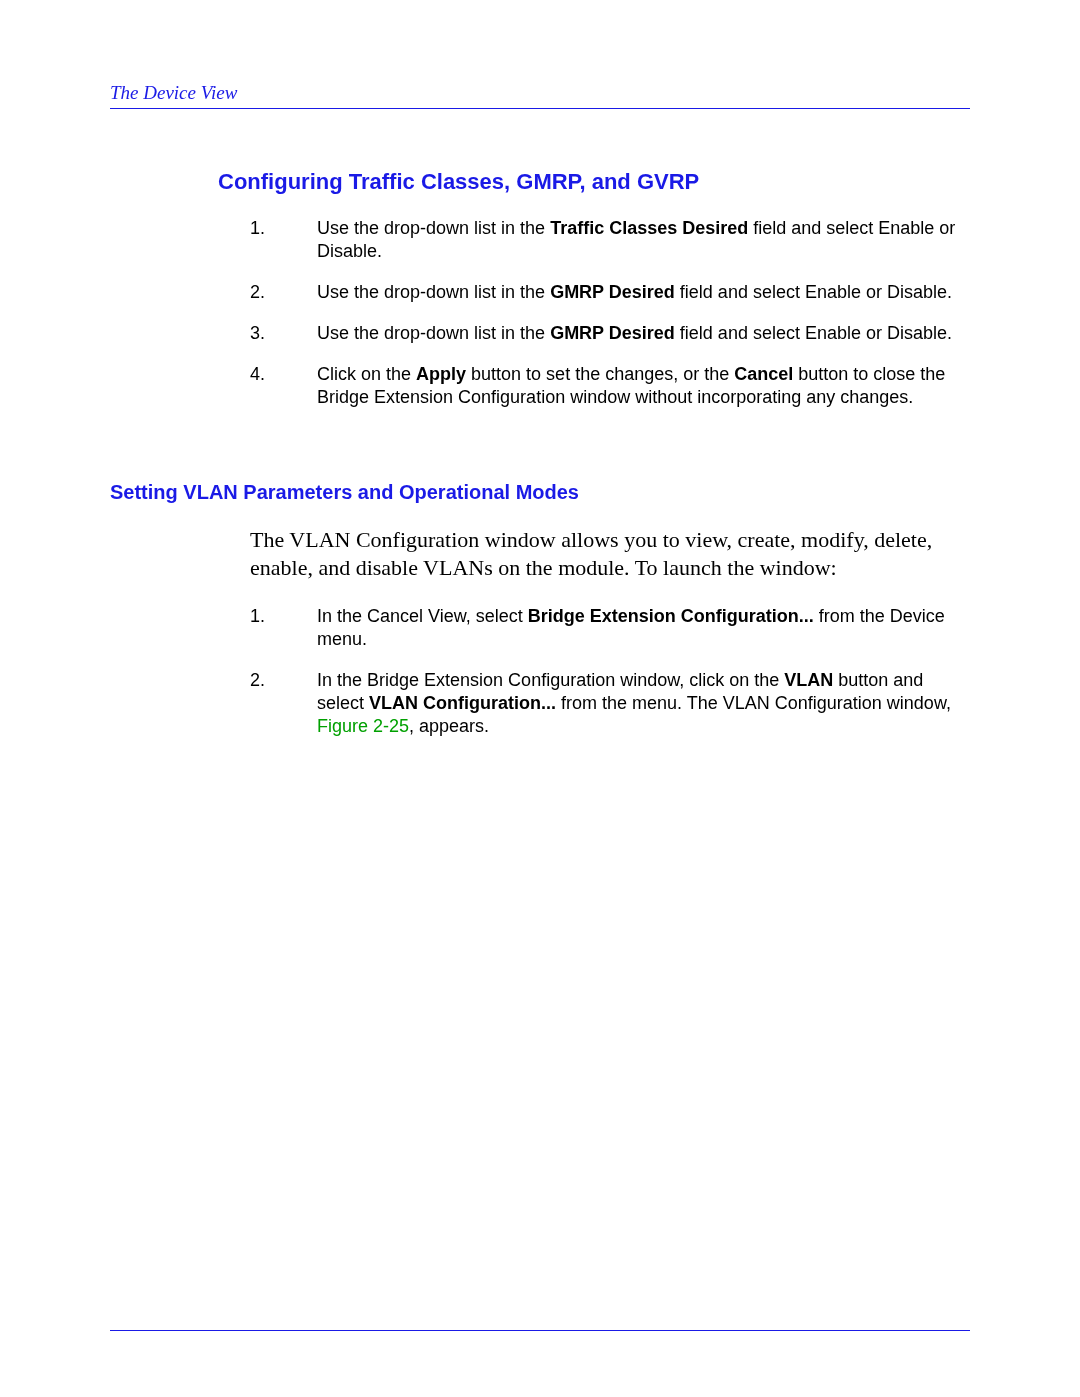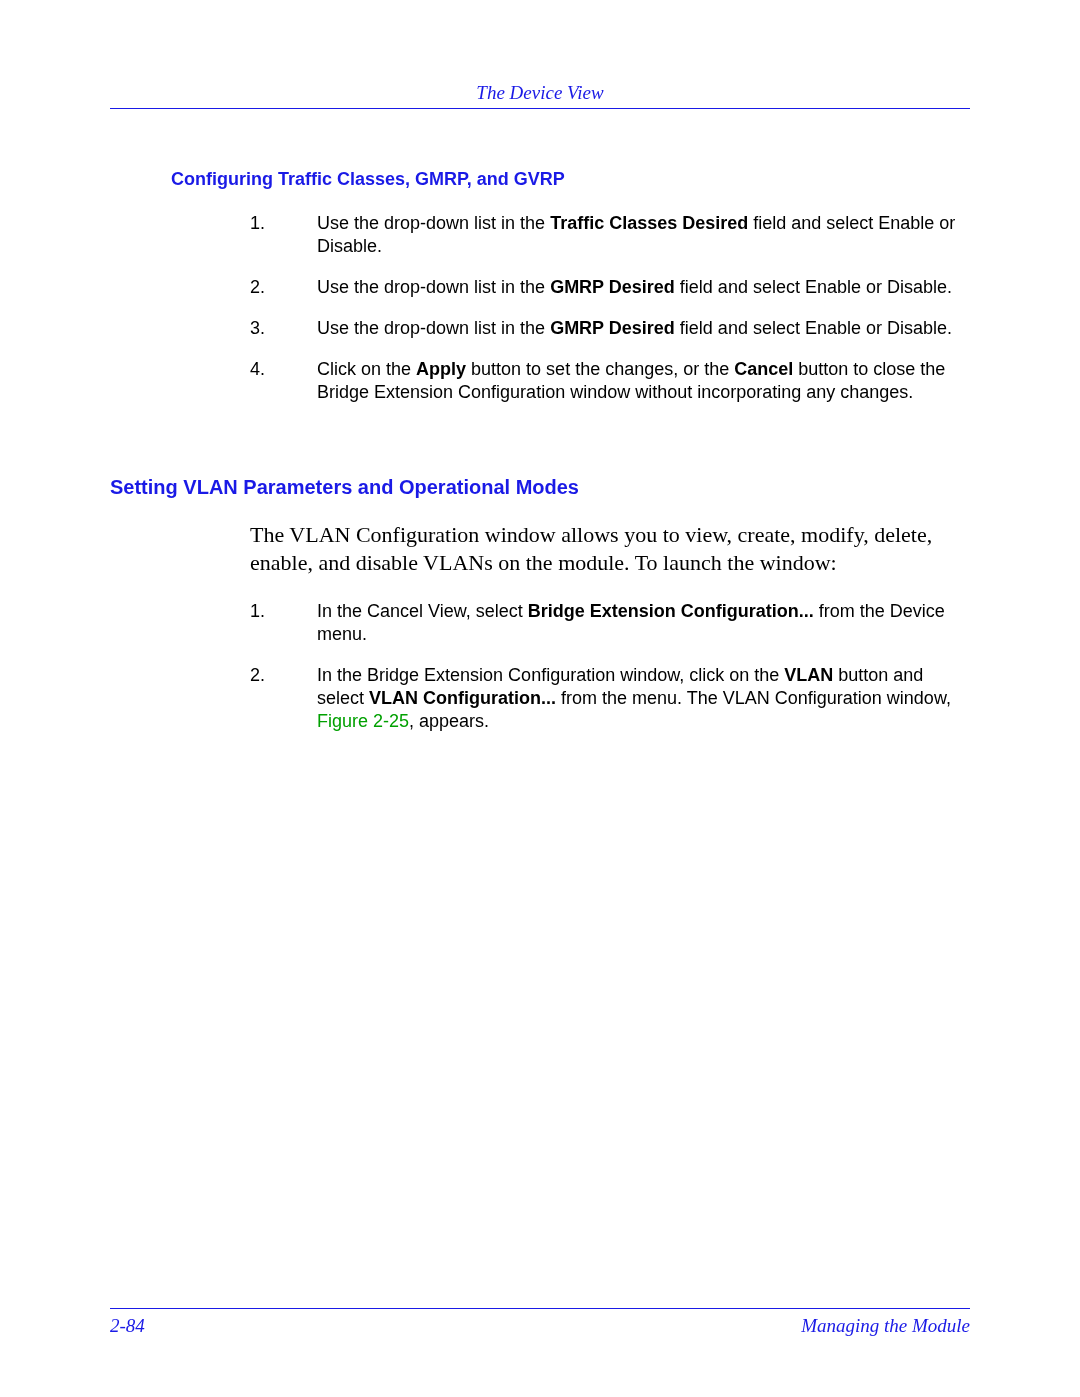--- a/index.html
+++ b/index.html
@@ -17,33 +17,32 @@
     box-sizing: border-box;
     height: 100%;
     position: relative;
   }
   .header-title {
     color: #1a1ae6;
     font-style: italic;
     font-size: 19px;
     font-family: "Times New Roman", Times, serif;
     margin-bottom: 4px;
-    text-align: center;
   }
   .header-rule {
     border: none;
     border-top: 1.5px solid #1a1ae6;
     margin: 0 0 60px 0;
   }
   .subhead-1 {
     color: #1a1ae6;
     font-family: Arial, Helvetica, sans-serif;
     font-weight: bold;
-    font-size: 18px;
-    margin-left: 61px;
+    font-size: 22px;
+    margin-left: 108px;
     margin-bottom: 22px;
   }
   .intro-1 {
     font-size: 19px;
     line-height: 1.28;
     margin-left: 140px;
     margin-bottom: 22px;
   }
   .list-1 {
     font-family: Arial, Helvetica, sans-serif;
@@ -151,19 +150,15 @@
     <div class="list-item">
       <div class="list-num">2.</div>
       <div class="list-body">
         <span>In the Bridge Extension Configuration window, click on the </span><b>VLAN</b><span> button and select </span><b>VLAN Configuration...</b><span> from the menu. The VLAN Configuration window, </span><span class="figref">Figure 2-25</span><span>, appears.</span>
       </div>
     </div>
   </div>
 
   <div class="footer">
     <hr class="footer-rule">
-    <div class="footer-row">
-      <span>2-84</span>
-      <span>Managing the Module</span>
-    </div>
   </div>
 
 </div>
 
 </body></html>

